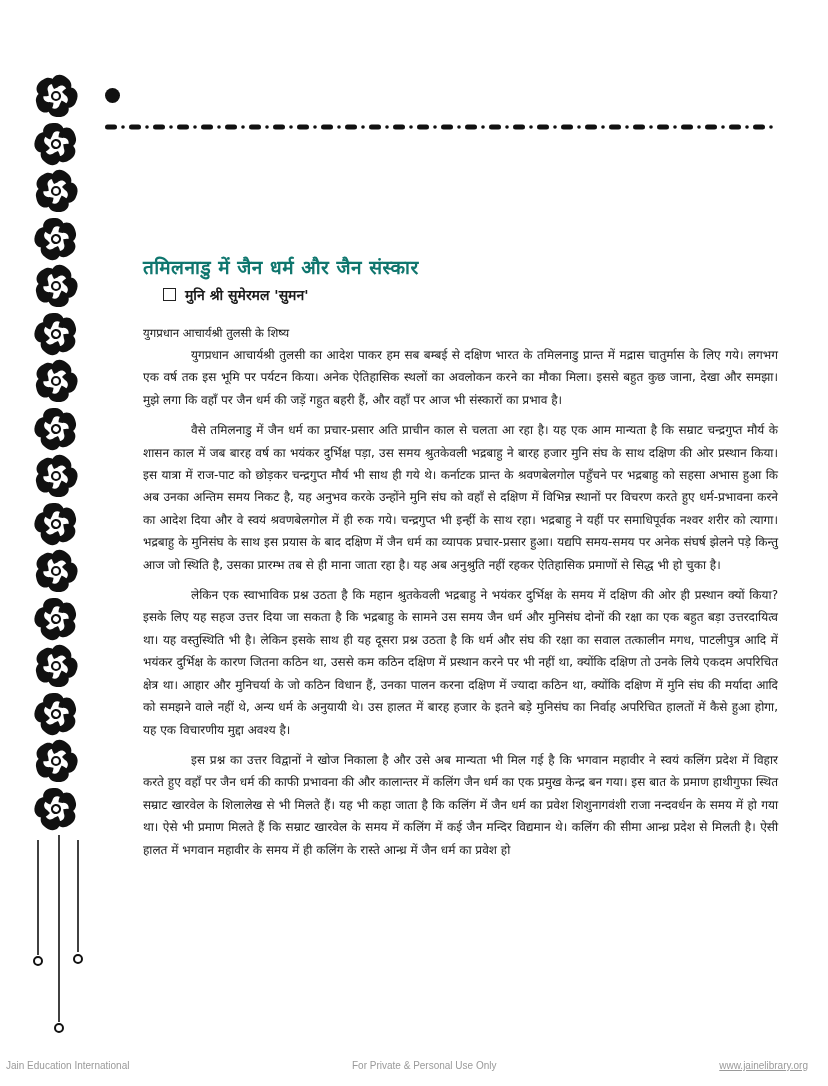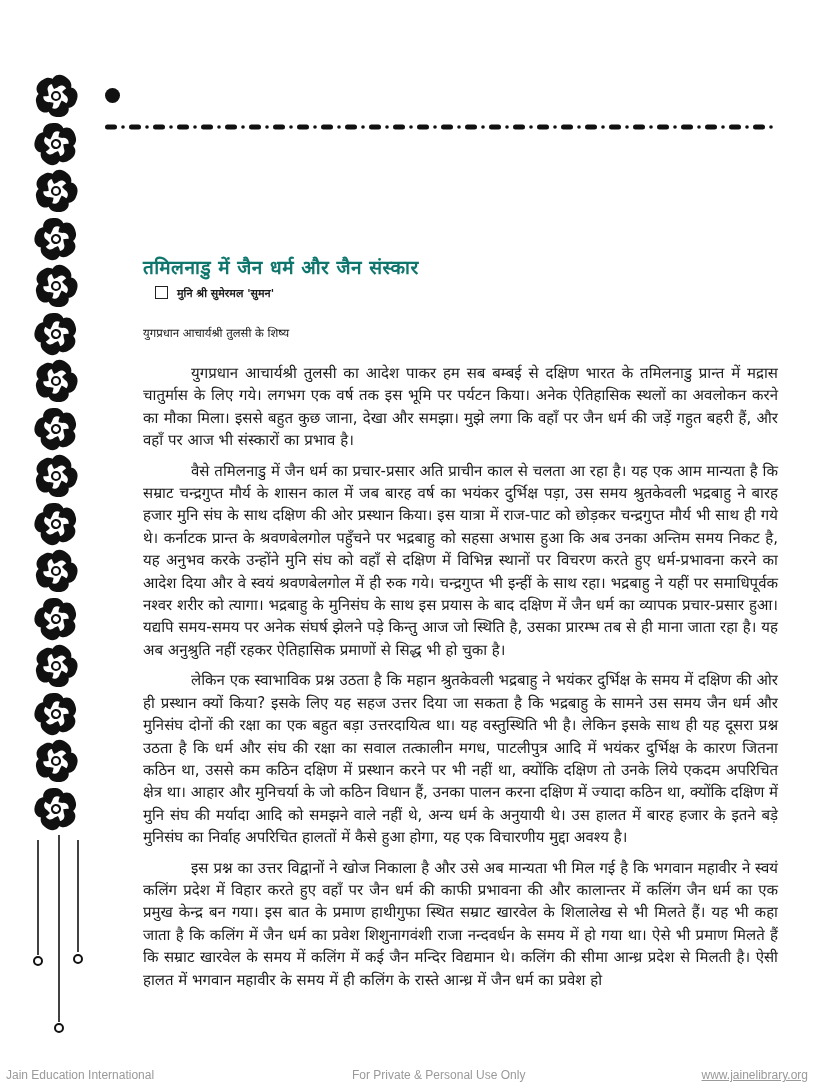--- a/index.html
+++ b/index.html
@@ -18,37 +18,37 @@
     border-radius: 50%; background: #111;
   }
   .rule {
     position: absolute; left: 105px; top: 123px; width: 670px; height: 8px;
   }
   .title {
     position: absolute; left: 143px; top: 254px; font-size: 19px; font-weight: bold;
     letter-spacing: 0.5px; color: #0f766e;
   }
   .author {
-    position: absolute; left: 155px; top: 285px; font-size: 11px; font-weight: bold;
+    position: absolute; left: 163px; top: 285px; font-size: 14px; font-weight: bold;
     display: flex; align-items: center; gap: 9px;
   }
   .author .box {
     width: 11px; height: 11px; border: 1.5px solid #222; display: inline-block;
   }
   .subtitle {
     position: absolute; left: 143px; top: 325px; font-size: 11.5px;
   }
   .body {
     position: absolute; left: 143px; top: 344px; width: 635px;
-    font-size: 15px; line-height: 22.4px; text-align: justify; margin-top: 18px;
+    font-size: 12px; line-height: 22.4px; text-align: justify;
   }
   .body p { margin: 0 0 8px 0; text-indent: 48px; }
   .footer {
     position: absolute; top: 1060px; left: 0; width: 828px; height: 16px;
-    font-family: "Liberation Sans", sans-serif; font-size: 12px; color: #9a9a9a; margin-top: 8px;
+    font-family: "Liberation Sans", sans-serif; font-size: 10px; color: #9a9a9a;
   }
   .footer span { position: absolute; top: 0; }
   .f-left { left: 6px; }
   .f-mid { left: 352px; }
   .f-right { right: 20px; text-decoration: underline; }
 </style>
 </head>
 <body>
 
 <div class="border-col" id="border">

